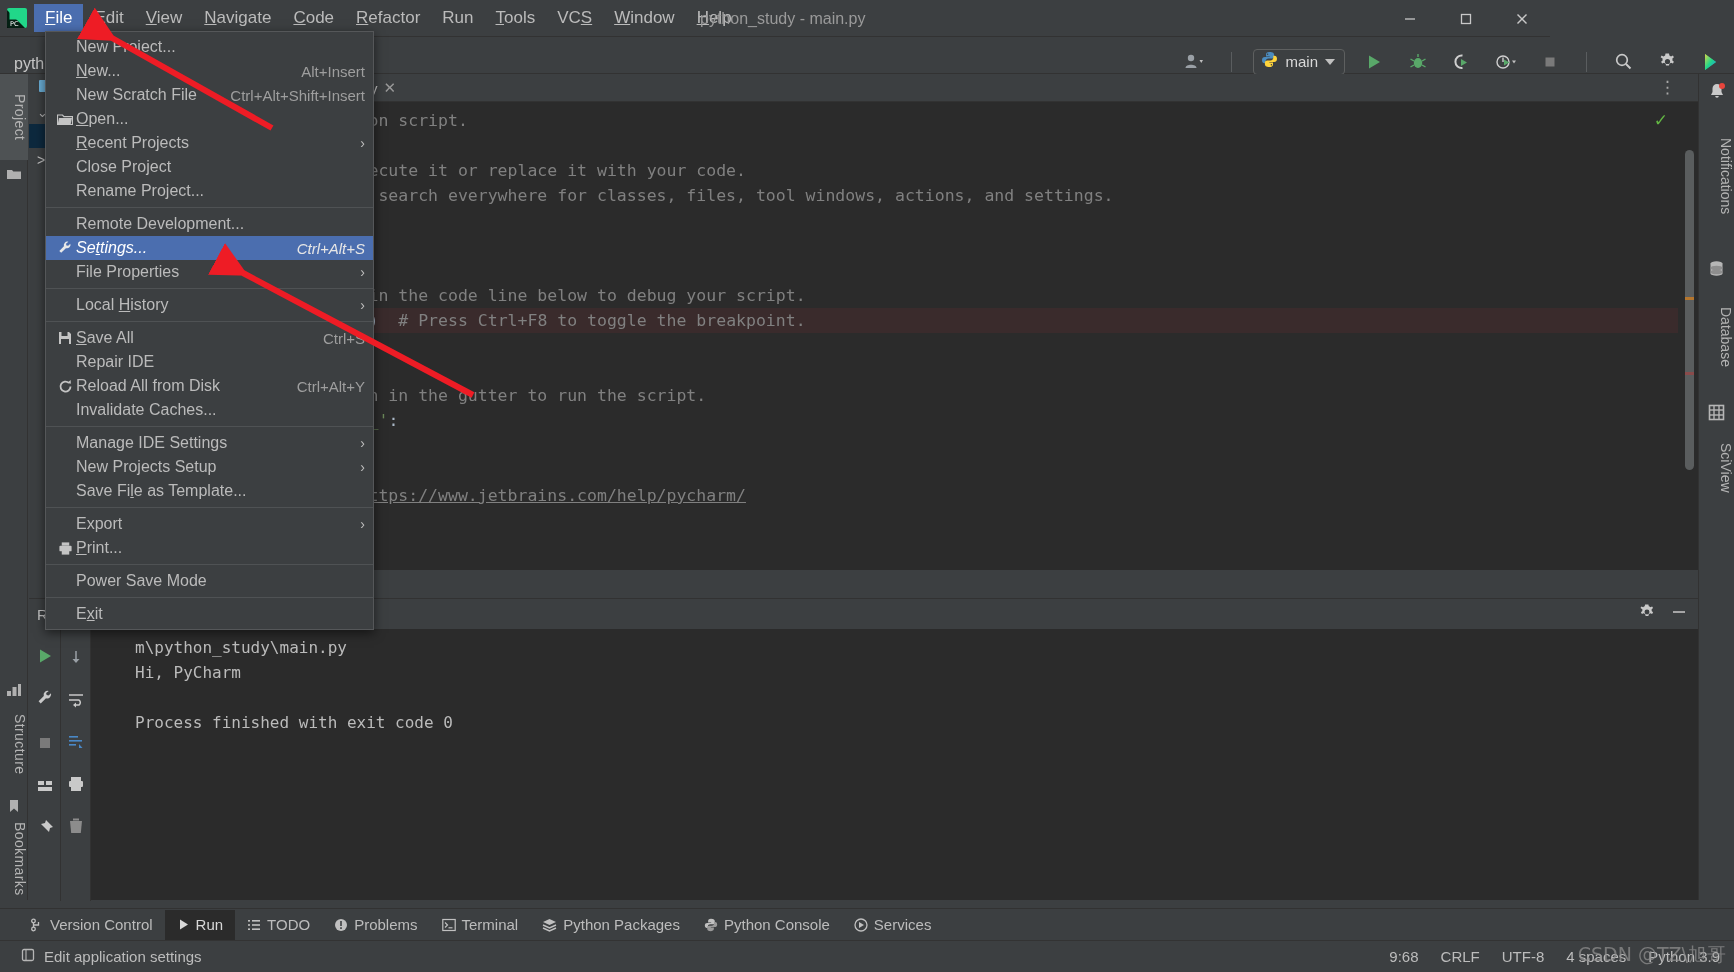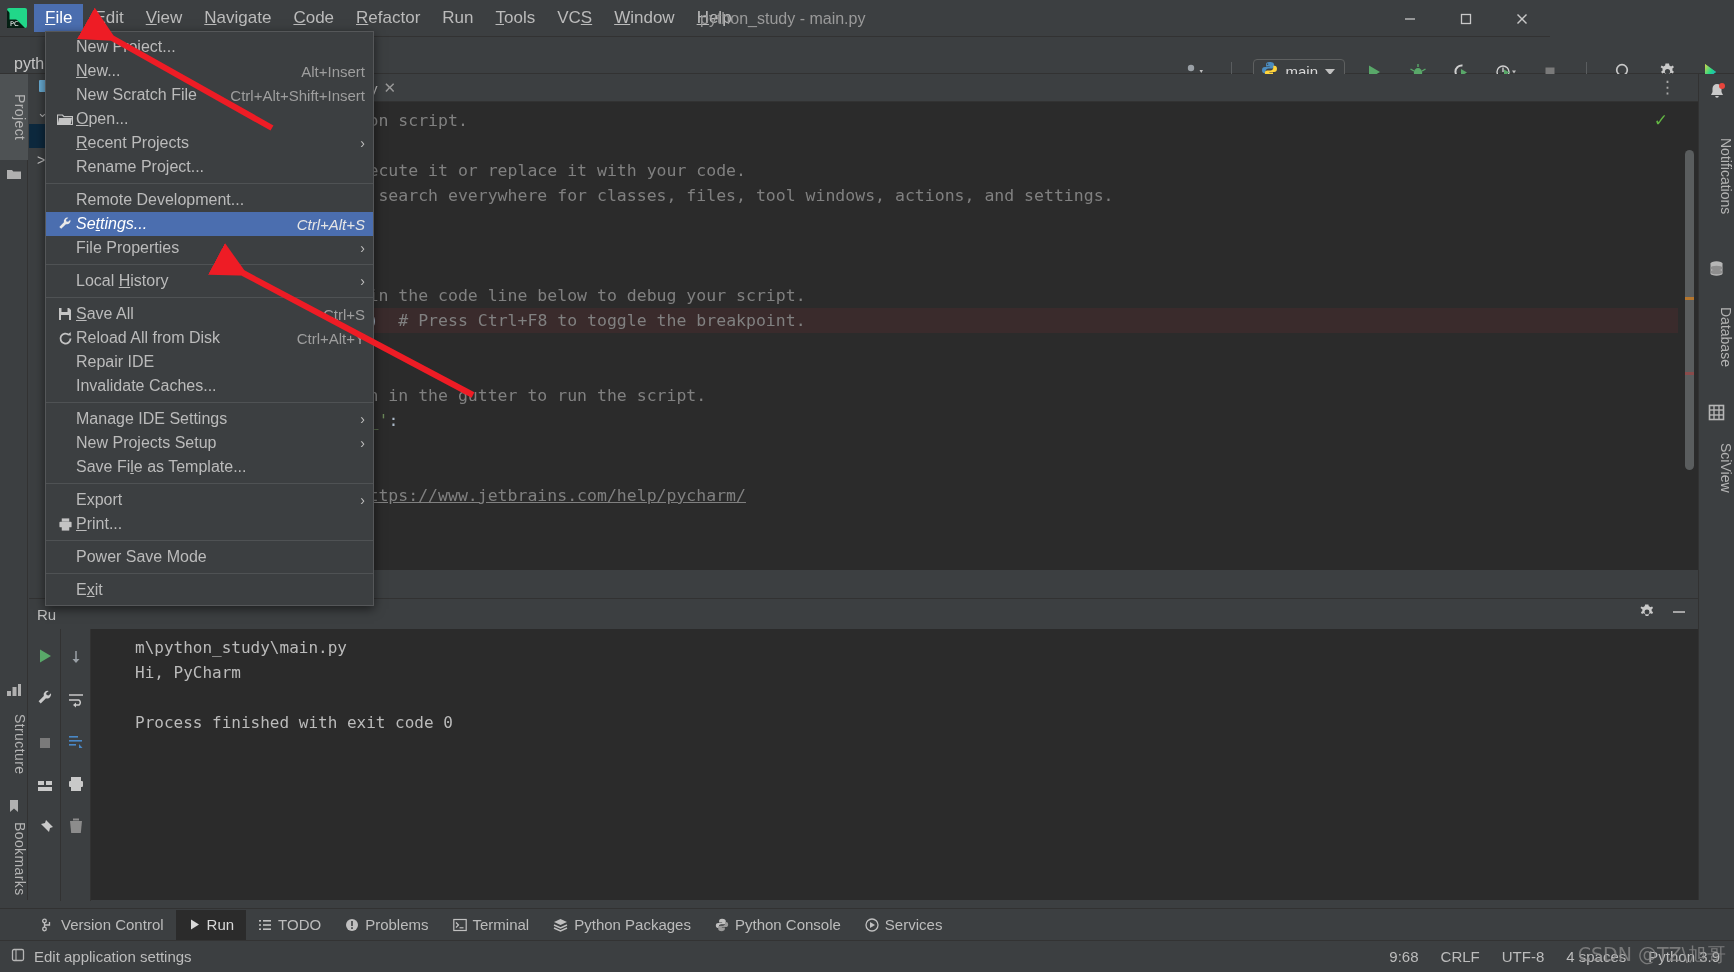--- a/index.html
+++ b/index.html
@@ -34,21 +34,21 @@
   .winbtn { width: 56px; height: 37px; display: flex; align-items: center; justify-content: center; color: #c8c8c8; }
   .winbtn svg { display:block; }
 
   
   .toolbar {
     position: absolute; top: 37px; left: 0; width: 1734px; height: 37px;
     background: #3c3f41; border-bottom: 1px solid #323232;
     display: flex; align-items: flex-end;
   }
   .tb-projname { margin-left: 14px; font-size: 16px; color: #c7c7c7; white-space:nowrap; }
-  .tb-right { position: absolute; right: 8px; top: 16px; height: 37px; display: flex; align-items: center; gap: 14px; }
+  .tb-right { position: absolute; right: 8px; top: 6px; height: 37px; display: flex; align-items: center; gap: 14px; }
   .tb-btn { width: 30px; height: 30px; display: flex; align-items: center; justify-content: center; cursor: default; }
   .tb-sep { width: 1px; height: 20px; background: #5a5d5f; margin: 0 7px; }
   .runcfg {
     display: flex; align-items: center; gap: 7px; height: 26px;
     padding: 0 9px 0 7px; border: 1px solid #5e6060; border-radius: 4px; background: #3c3f41;
   }
   .runcfg-label { font-size: 15px; color: #d8d8d8; }
   .caret { width: 0; height: 0; border-left: 5px solid transparent; border-right: 5px solid transparent; border-top: 6px solid #c0c0c0; }
 
   
@@ -141,27 +141,27 @@
   .rtab {
     position: absolute; right: 0; width: 36px;
     writing-mode: vertical-rl; text-orientation: mixed;
     font-size: 14px; color: #b4b4b4; padding: 4px 0; text-align: center; white-space: nowrap;
   }
 
   
   .bottombar {
     position: absolute; left: 0; bottom: 32px; width: 1734px; height: 32px;
     background: #3c3f41; border-top: 1px solid #323232;
-    display: flex; align-items: center; padding-left: 29px; gap: 0;
+    display: flex; align-items: center; padding-left: 18px; gap: 0;
   }
   .btab { display: flex; align-items: center; gap: 6px; height: 30px; padding: 0 12px; font-size: 15px; color: #bcbcbc; }
   .btab.sel { background: #2b2b2b; color: #d8d8d8; }
   .statusbar {
     position: absolute; left: 0; bottom: 0; width: 1734px; height: 32px;
-    background: #3c3f41; display: flex; align-items: center; padding-left: 10px; gap: 8px;
+    background: #3c3f41; display: flex; align-items: center; padding-left: 20px; gap: 8px;
     border-top: 1px solid #333;
   }
   .status-left { font-size: 15px; color: #bcbcbc; display: flex; align-items: center; gap: 8px; }
   .status-right { position: absolute; right: 14px; display: flex; align-items: center; gap: 22px; font-size: 15px; color: #bcbcbc; }
   .watermark {
     position: absolute; right: 8px; bottom: 4px; font-size: 19px; color: #8e8e8e; opacity: .75;
     font-family: "DejaVu Sans", sans-serif; pointer-events: none;
   }
 
   
@@ -633,20 +633,24 @@
         </span>
         <span class="mi-label"><u>O</u>pen...</span>
       </div>
       <div class="mi">
         <span class="mi-icon"></span>
         <span class="mi-label"><u>R</u>ecent Projects</span>
         <span class="mi-arrow">›</span>
       </div>
       <div class="mi">
         <span class="mi-icon"></span>
+        <span class="mi-label">Close Project</span>
+      </div>
+      <div class="mi">
+        <span class="mi-icon"></span>
         <span class="mi-label">Rename Project...</span>
       </div>
       <div class="msep"></div>
       <div class="mi">
         <span class="mi-icon"></span>
         <span class="mi-label">Remote Development...</span>
       </div>
       <div class="mi sel">
         <span class="mi-icon">
           <svg width="16" height="16" viewBox="0 0 18 18">
@@ -673,32 +677,32 @@
           <svg width="14" height="14" viewBox="0 0 14 14">
             <path d="M1 1 h10 l2 2 v10 H1 Z" fill="#c4c4c4"></path>
             <rect x="3.5" y="1" width="6" height="4" fill="#3c3f41"></rect>
             <rect x="3" y="8" width="8" height="5" fill="#3c3f41"></rect>
           </svg>
         </span>
         <span class="mi-label"><u>S</u>ave All</span>
         <span class="mi-short">Ctrl+S</span>
       </div>
       <div class="mi">
+        <span class="mi-icon"></span>
+        <span class="mi-label">Repair IDE</span>
+      </div>
+      <div class="mi">
         <span class="mi-icon">
           <svg width="15" height="15" viewBox="0 0 15 15">
             <path d="M12.5 7.5 a5 5 0 1 1-1.6-3.6" fill="none" stroke="#c4c4c4" stroke-width="1.8"></path>
             <path d="M12.6 1 l0.3 3.7 l-3.6-0.6 Z" fill="#c4c4c4"></path>
           </svg>
         </span>
         <span class="mi-label">Reload All from Disk</span>
         <span class="mi-short">Ctrl+Alt+Y</span>
-      </div>
-      <div class="mi">
-        <span class="mi-icon"></span>
-        <span class="mi-label">Repair IDE</span>
       </div>
       <div class="mi">
         <span class="mi-icon"></span>
         <span class="mi-label">Invalidate Caches...</span>
       </div>
       <div class="msep"></div>
       <div class="mi">
         <span class="mi-icon"></span>
         <span class="mi-label">Manage IDE Settings</span>
         <span class="mi-arrow">›</span>

